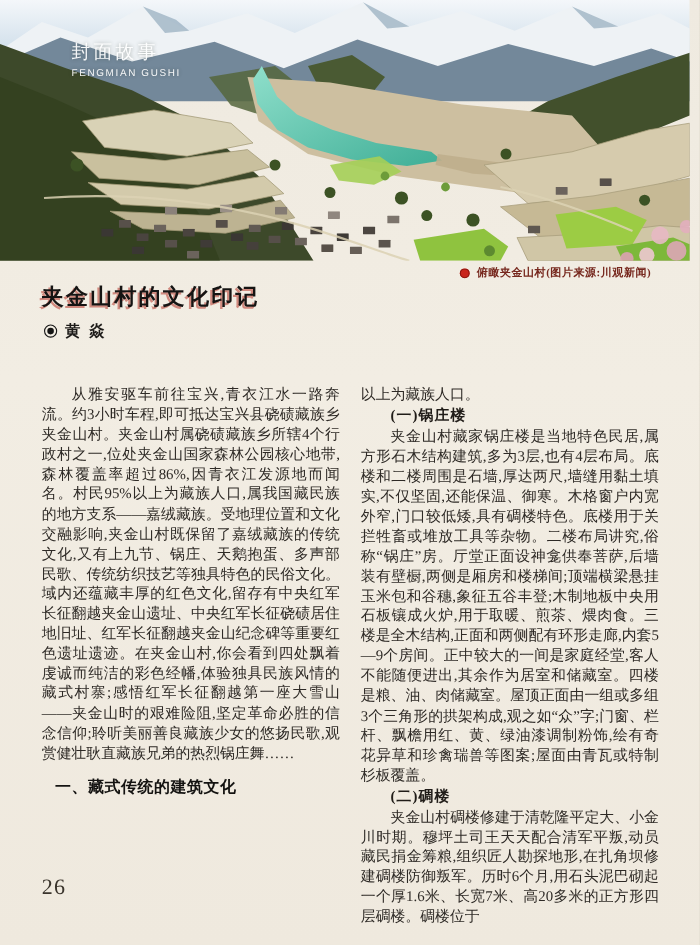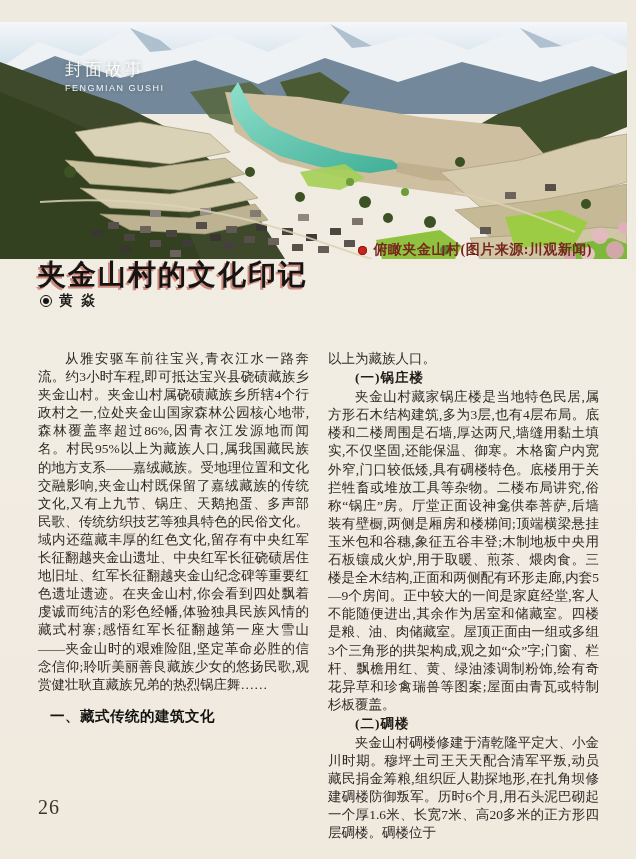--- a/index.html
+++ b/index.html
@@ -6,35 +6,35 @@
   html,body { background:#d8d2c6; }
   .page {
     position:relative; width:636px; height:859px;
     background:#f0ebe1;
     background-image:linear-gradient(180deg, #efeae0 0%, #f2ede3 40%, #efe9de 100%);
     overflow:hidden;
     font-family:"Liberation Serif","DejaVu Serif",serif;
   }
 
   
-  .hero { position:absolute; left:0; top:0; width:627px; height:237px; overflow:hidden;margin-top:22px; }
+  .hero { position:absolute; left:0; top:0; width:627px; height:237px; overflow:hidden; }
   .hero svg { display:block; }
   .hero-tag { position:absolute; left:65px; top:36px; color:#ffffff; opacity:.93;
     font-family:"Liberation Sans","DejaVu Sans",sans-serif; text-shadow:0 0 4px rgba(40,50,40,.45); }
   .hero-tag .t1 { font-size:17px; letter-spacing:3px; font-weight:400; }
   .hero-tag .t2 { font-size:9px; letter-spacing:1.5px; margin-top:2px; }
 
   
   .caption { position:absolute; top:241px; right:44px; display:flex; align-items:center; gap:7px; }
   .cap-dot { width:9px; height:9px; border-radius:50%; background:#c9251c; box-shadow:inset 0 0 0 1px #8e1710; flex:0 0 auto; }
-  .cap-text { font-size:14px; font-weight:bold; color:#76271d; letter-spacing:.5px; }
+  .cap-text { font-size:10px; font-weight:bold; color:#76271d; letter-spacing:.5px; }
 
   
   .title { position:absolute; left:38px; top:256px; font-family:"Liberation Sans","DejaVu Sans",sans-serif;
-    font-size:28px; font-weight:bold; color:#151413; letter-spacing:2px;
+    font-size:20px; font-weight:bold; color:#151413; letter-spacing:2px;
     text-shadow:-2px 2px 0 rgba(183,57,44,.55); }
   .author { position:absolute; left:40px; top:292px; display:flex; align-items:center; gap:7px;text-align:center; }
   .author-bullet { width:12px; height:12px; border:1.6px solid #141414; border-radius:50%; position:relative; flex:0 0 auto; }
   .author-bullet::after { content:""; position:absolute; inset:1.8px; background:#141414; border-radius:50%; }
   .author-name { font-family:"Liberation Sans","DejaVu Sans",sans-serif; font-size:14px; font-weight:bold; color:#1c1a18; letter-spacing:2px; }
 
   
   .col { position:absolute; top:350px; width:271px; font-size:13.5px; line-height:18.1px;
     color:#2e2a26; text-align:justify; }
   .col-left  { left:38px; }

